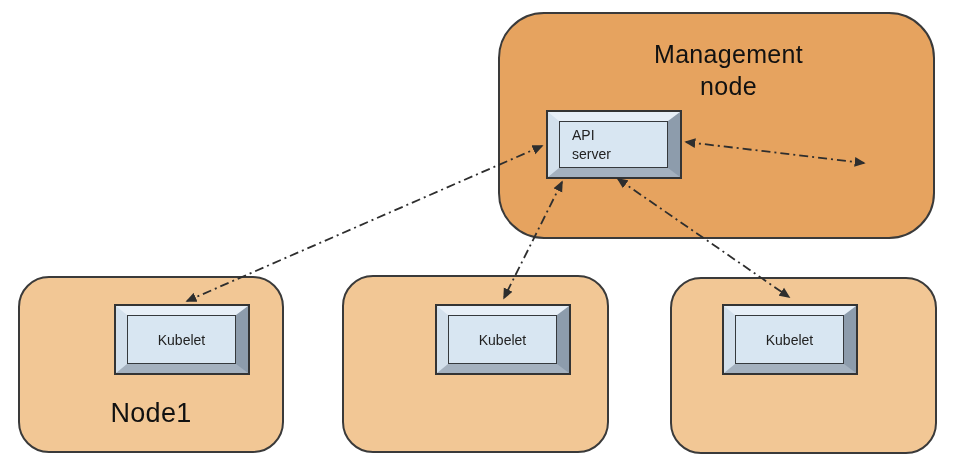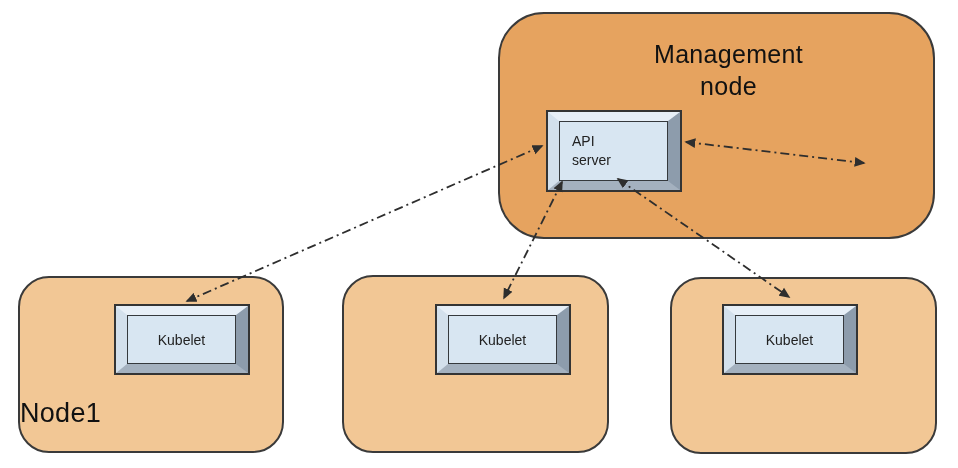--- a/index.html
+++ b/index.html
@@ -49,20 +49,21 @@
     color: #111111;
     white-space: pre-line;
     letter-spacing: 0.3px;
     margin-left: 12px;
   }
   .worker-label {
     position: absolute;
     left: 0;
     top: 120px;
     width: 100%;
+    text-align: center;
     font-size: 27px;
     color: #111111;
     letter-spacing: 0.3px;
   }
 
   
   .bevel-outer {
     position: absolute;
     border: 2px solid #343434;
     box-sizing: border-box;
@@ -80,21 +81,21 @@
     position: absolute;
     inset: 0;
     border: 1.5px solid #35393d;
     background: #d8e6f2;
     box-sizing: border-box;
     display: flex;
     align-items: center;
     justify-content: center;
     color: #222222;
   }
-  .api-box { left: 46px; top: 96px; width: 136px; height: 82px; }
+  .api-box { left: 46px; top: 96px; width: 136px; height: 69px; }
   .api-box .bevel-face {
     justify-content: flex-start;
     padding-left: 12px;
     font-size: 14px;
     line-height: 19px;
     white-space: pre-line;
   }
   .kubelet-box { width: 136px; height: 71px; }
   .kubelet-box .bevel-face { font-size: 14px; }
   #kubelet1 { left: 94px; top: 26px; }

